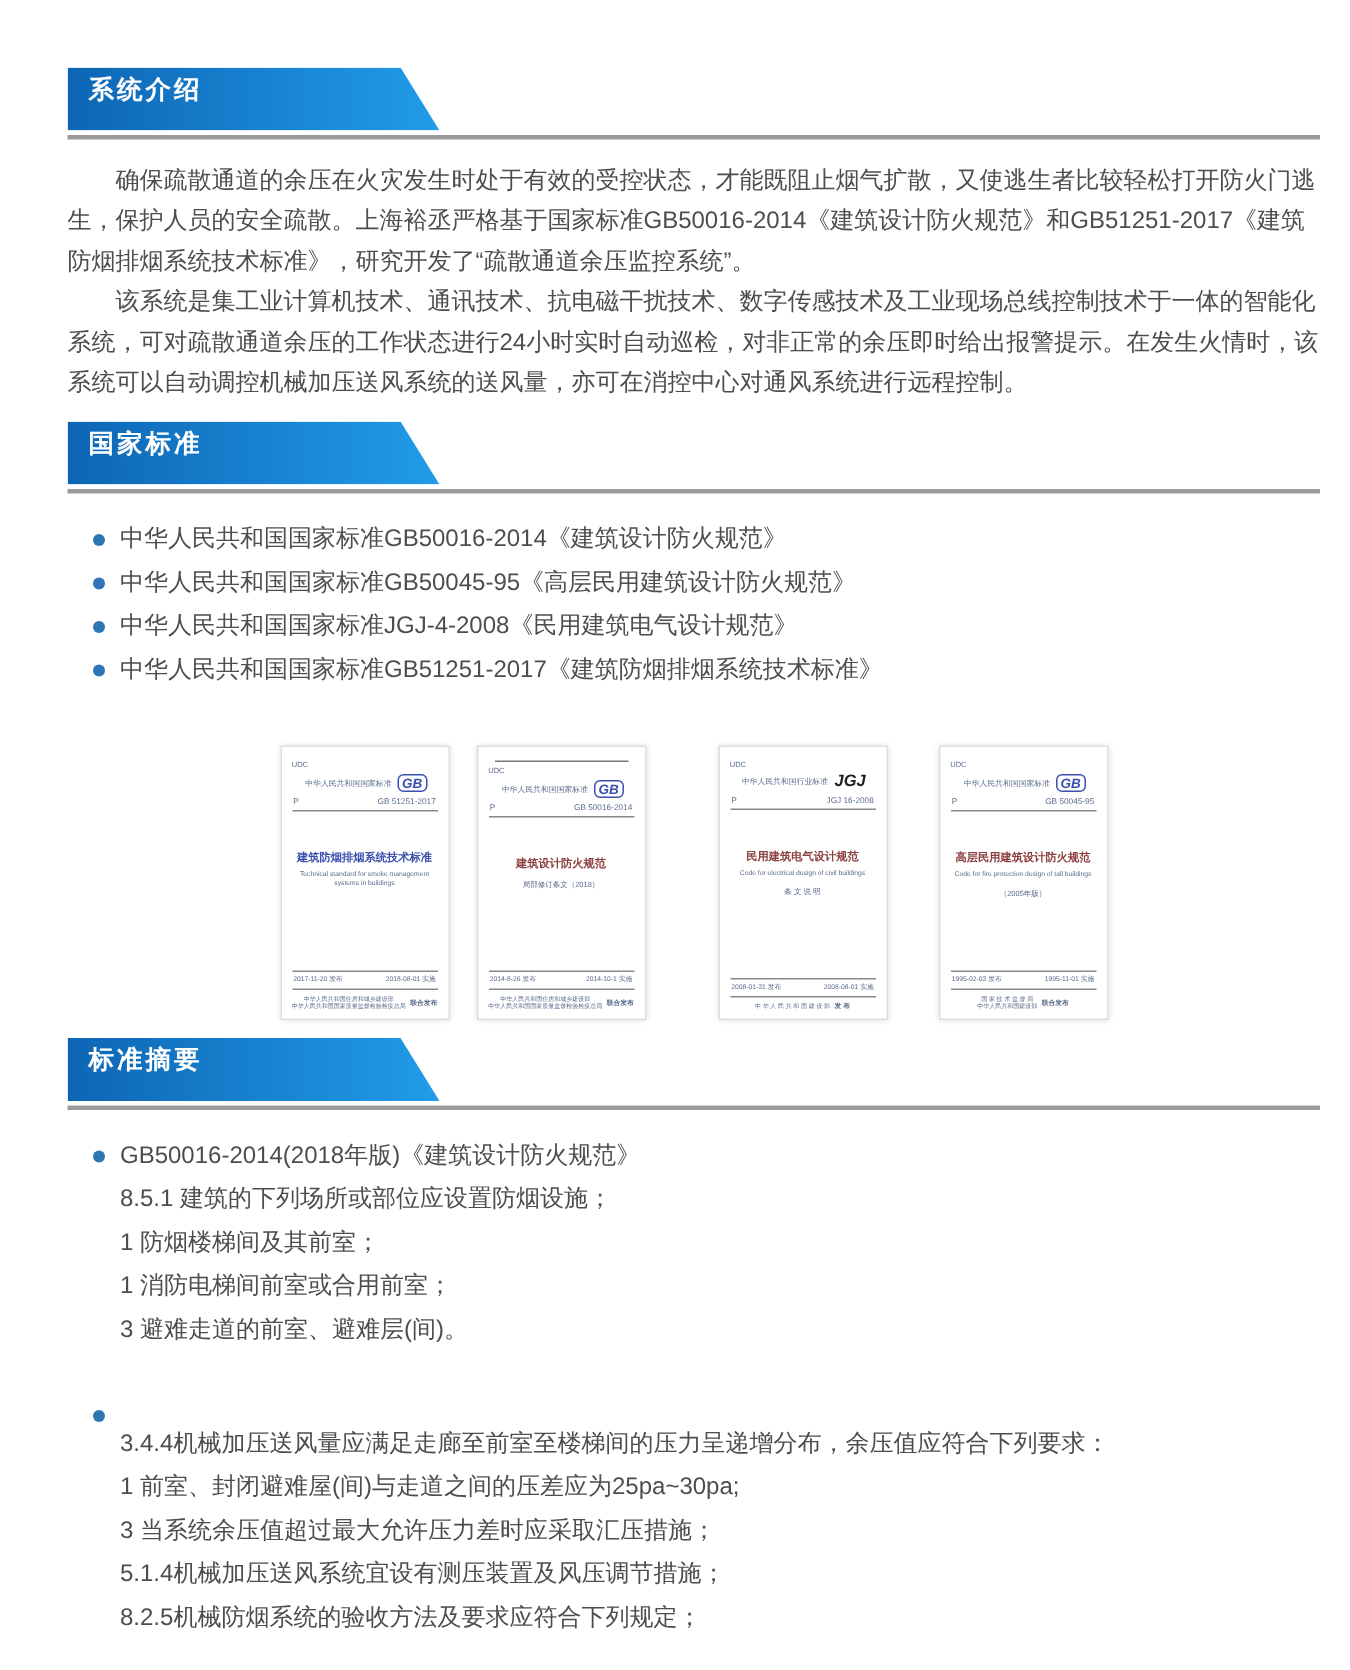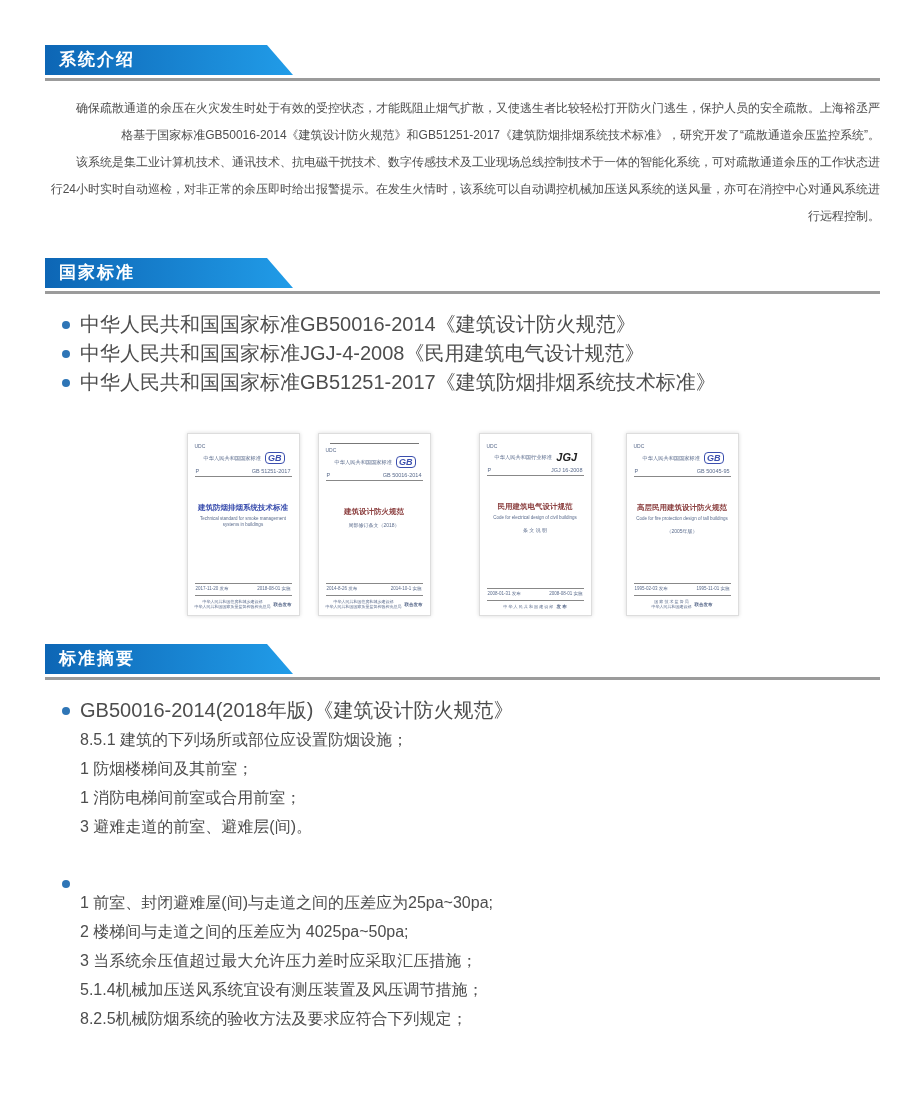--- a/index.html
+++ b/index.html
@@ -5,31 +5,31 @@
   html,body{margin:0;padding:0;}
   body{
     width:900px;min-height:1113px;background:#ffffff;
     font-family:"Liberation Sans","DejaVu Sans",sans-serif;
     color:#4d4d4d;box-sizing:border-box;padding-top:45px;
   }
   .section{margin:0 20px 0 45px;}
   
   .section-header{border-bottom:3px solid #9b9b9b;padding-bottom:3px;}
   .banner{
-    width:248px;height:30px;line-height:30px;box-sizing:border-box;
+    width:248px;height:42px;line-height:30px;box-sizing:border-box;
     padding-left:14px;color:#ffffff;font-weight:bold;font-size:17px;letter-spacing:2px;
     background:linear-gradient(90deg,#0d66b5,#219ce8);
     clip-path:polygon(0 0,calc(100% - 26px) 0,100% 100%,0 100%);
   }
   
   .intro-text{margin-top:14px;}
-  .para{font-size:12px;line-height:27px;text-indent:2em;margin:0;text-align:right;}
+  .para{font-size:16px;line-height:27px;text-indent:2em;margin:0;}
   
   .std-list{margin:16px 0 0 17px;}
-  .bullet-row{display:flex;align-items:flex-start;font-size:20px;line-height:29px;}
+  .bullet-row{display:flex;align-items:flex-start;font-size:16px;line-height:29px;}
   .dot{flex:0 0 auto;width:8px;height:8px;border-radius:50%;background:#2e75b6;margin:11px 10px 0 0;}
   
   .covers-row{display:flex;justify-content:center;margin-top:36px;}
   .cover{
     width:113px;height:183px;background:#fff;border:1px solid #ddd;
     box-shadow:0 0 4px rgba(0,0,0,0.15);box-sizing:border-box;
     padding:9px 7px 6px;display:flex;flex-direction:column;
     color:#5a6b8c;
   }
   .cover + .cover{margin-left:0;}
@@ -49,21 +49,21 @@
   .cover-spacer{flex:1;}
   .dates-row{display:flex;justify-content:space-between;border-top:1px solid #888;padding:2px 1px;font-size:4.5px;}
   .pub-row{display:flex;justify-content:center;align-items:center;gap:3px;border-top:1px solid #888;margin-top:2px;padding-top:3px;}
   .pub-name{font-size:4px;line-height:5px;text-align:center;white-space:pre-line;}
   .pub-word{font-size:4.5px;font-weight:bold;white-space:nowrap;}
   
   .summary-area{margin:16px 0 0 17px;}
   .summary-block{margin-bottom:28px;}
   .block-lines{padding-left:18px;}
   .block-line{font-size:16px;line-height:29px;}
-  .spacer-top{margin-top:28px;}
+  .spacer-top{margin-top:12px;}
 </style>
 </head>
 <body>
 
 <div class="section">
   <div class="section-header">
     <div class="banner">系统介绍</div>
   </div>
   <div class="intro-text">
     <p class="para">确保疏散通道的余压在火灾发生时处于有效的受控状态，才能既阻止烟气扩散，又使逃生者比较轻松打开防火门逃生，保护人员的安全疏散。上海裕丞严格基于国家标准GB50016-2014《建筑设计防火规范》和GB51251-2017《建筑防烟排烟系统技术标准》，研究开发了“疏散通道余压监控系统”。</p>
@@ -72,20 +72,24 @@
 </div>
 
 <div class="section spacer-top">
   <div class="section-header">
     <div class="banner">国家标准</div>
   </div>
   <div class="std-list">
     <div class="bullet-row">
       <span class="dot"></span>
       <span>中华人民共和国国家标准GB50016-2014《建筑设计防火规范》</span>
+    </div>
+    <div class="bullet-row">
+      <span class="dot"></span>
+      <span>中华人民共和国国家标准GB50045-95《高层民用建筑设计防火规范》</span>
     </div>
     <div class="bullet-row">
       <span class="dot"></span>
       <span>中华人民共和国国家标准JGJ-4-2008《民用建筑电气设计规范》</span>
     </div>
     <div class="bullet-row">
       <span class="dot"></span>
       <span>中华人民共和国国家标准GB51251-2017《建筑防烟排烟系统技术标准》</span>
     </div>
   </div>
@@ -211,22 +215,22 @@
         <div class="block-line">1 消防电梯间前室或合用前室；</div>
         <div class="block-line">3 避难走道的前室、避难层(间)。</div>
       </div>
     </div>
 
     <div class="summary-block">
       <div class="bullet-row">
         <span class="dot"></span>
       </div>
       <div class="block-lines">
+        <div class="block-line">3.4.4机械加压送风量应满足走廊至前室至楼梯间的压力呈递增分布，余压值应符合下列要求：</div>
         <div class="block-line">1 前室、封闭避难屋(间)与走道之间的压差应为25pa~30pa;</div>
-        <div class="block-line">2 楼梯间与走道之间的压差应为 4025pa~50pa;</div>
         <div class="block-line">3 当系统余压值超过最大允许压力差时应采取汇压措施；</div>
         <div class="block-line">5.1.4机械加压送风系统宜设有测压装置及风压调节措施；</div>
         <div class="block-line">8.2.5机械防烟系统的验收方法及要求应符合下列规定；</div>
 
       </div>
     </div>
 
   </div>
 </div>
 

